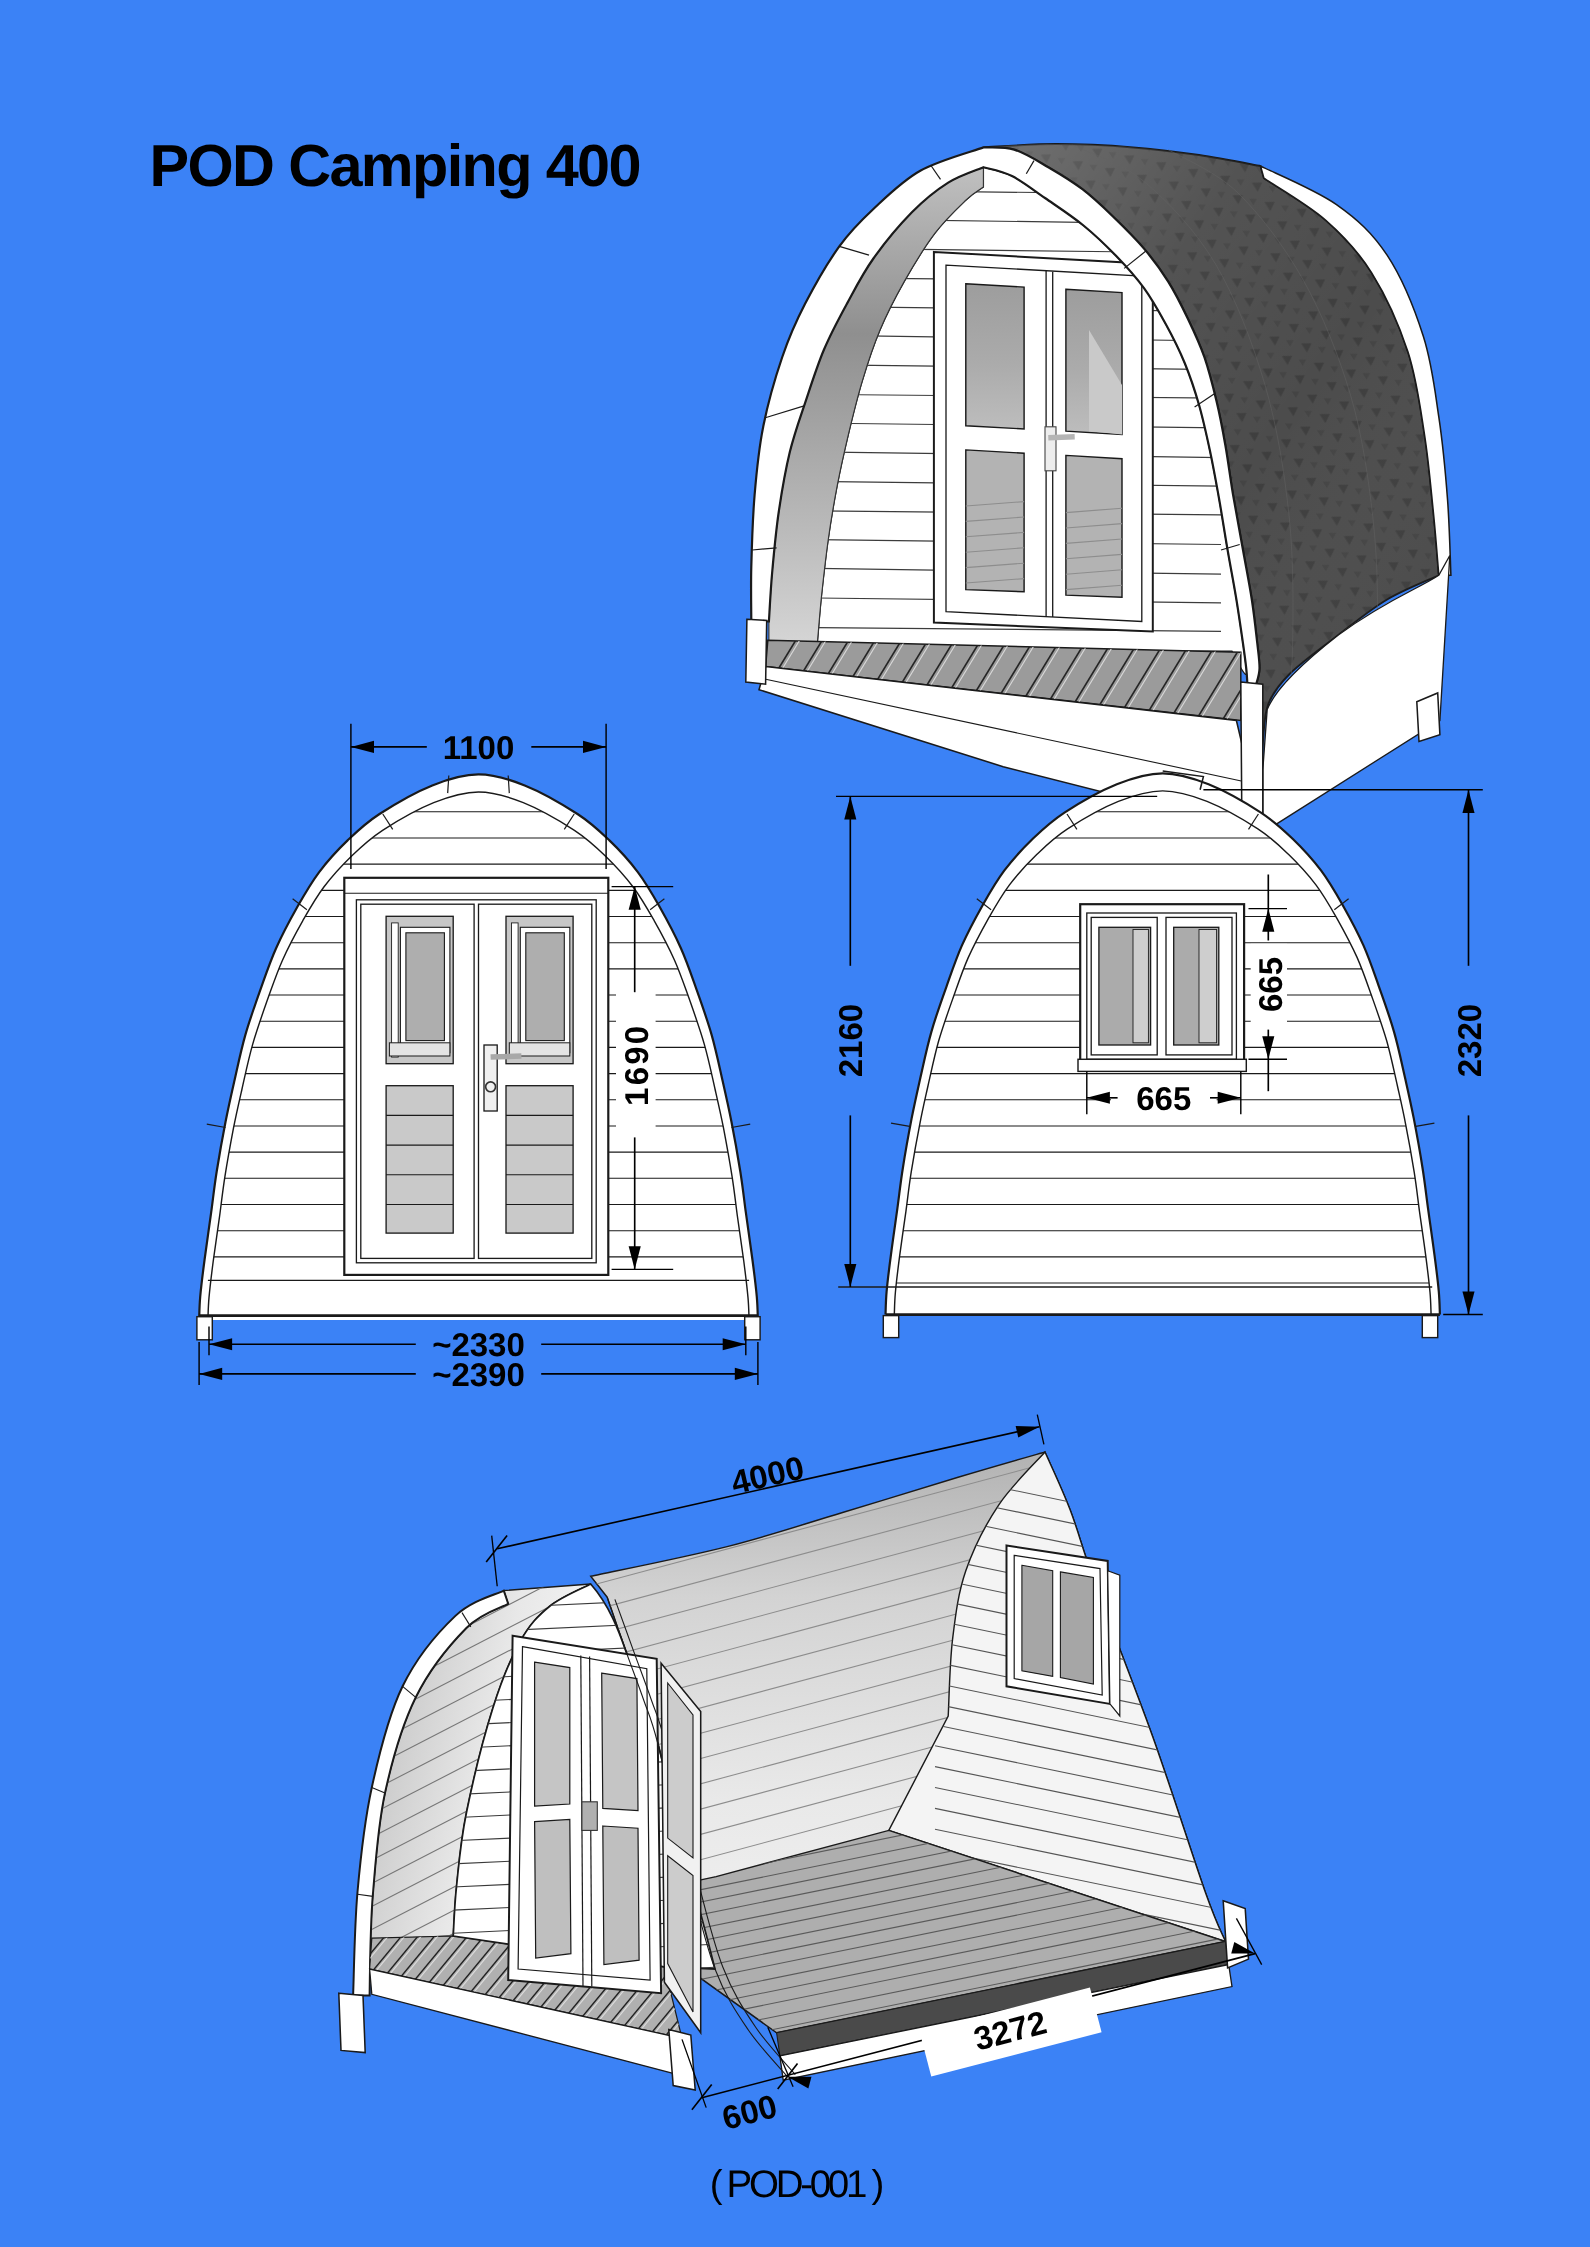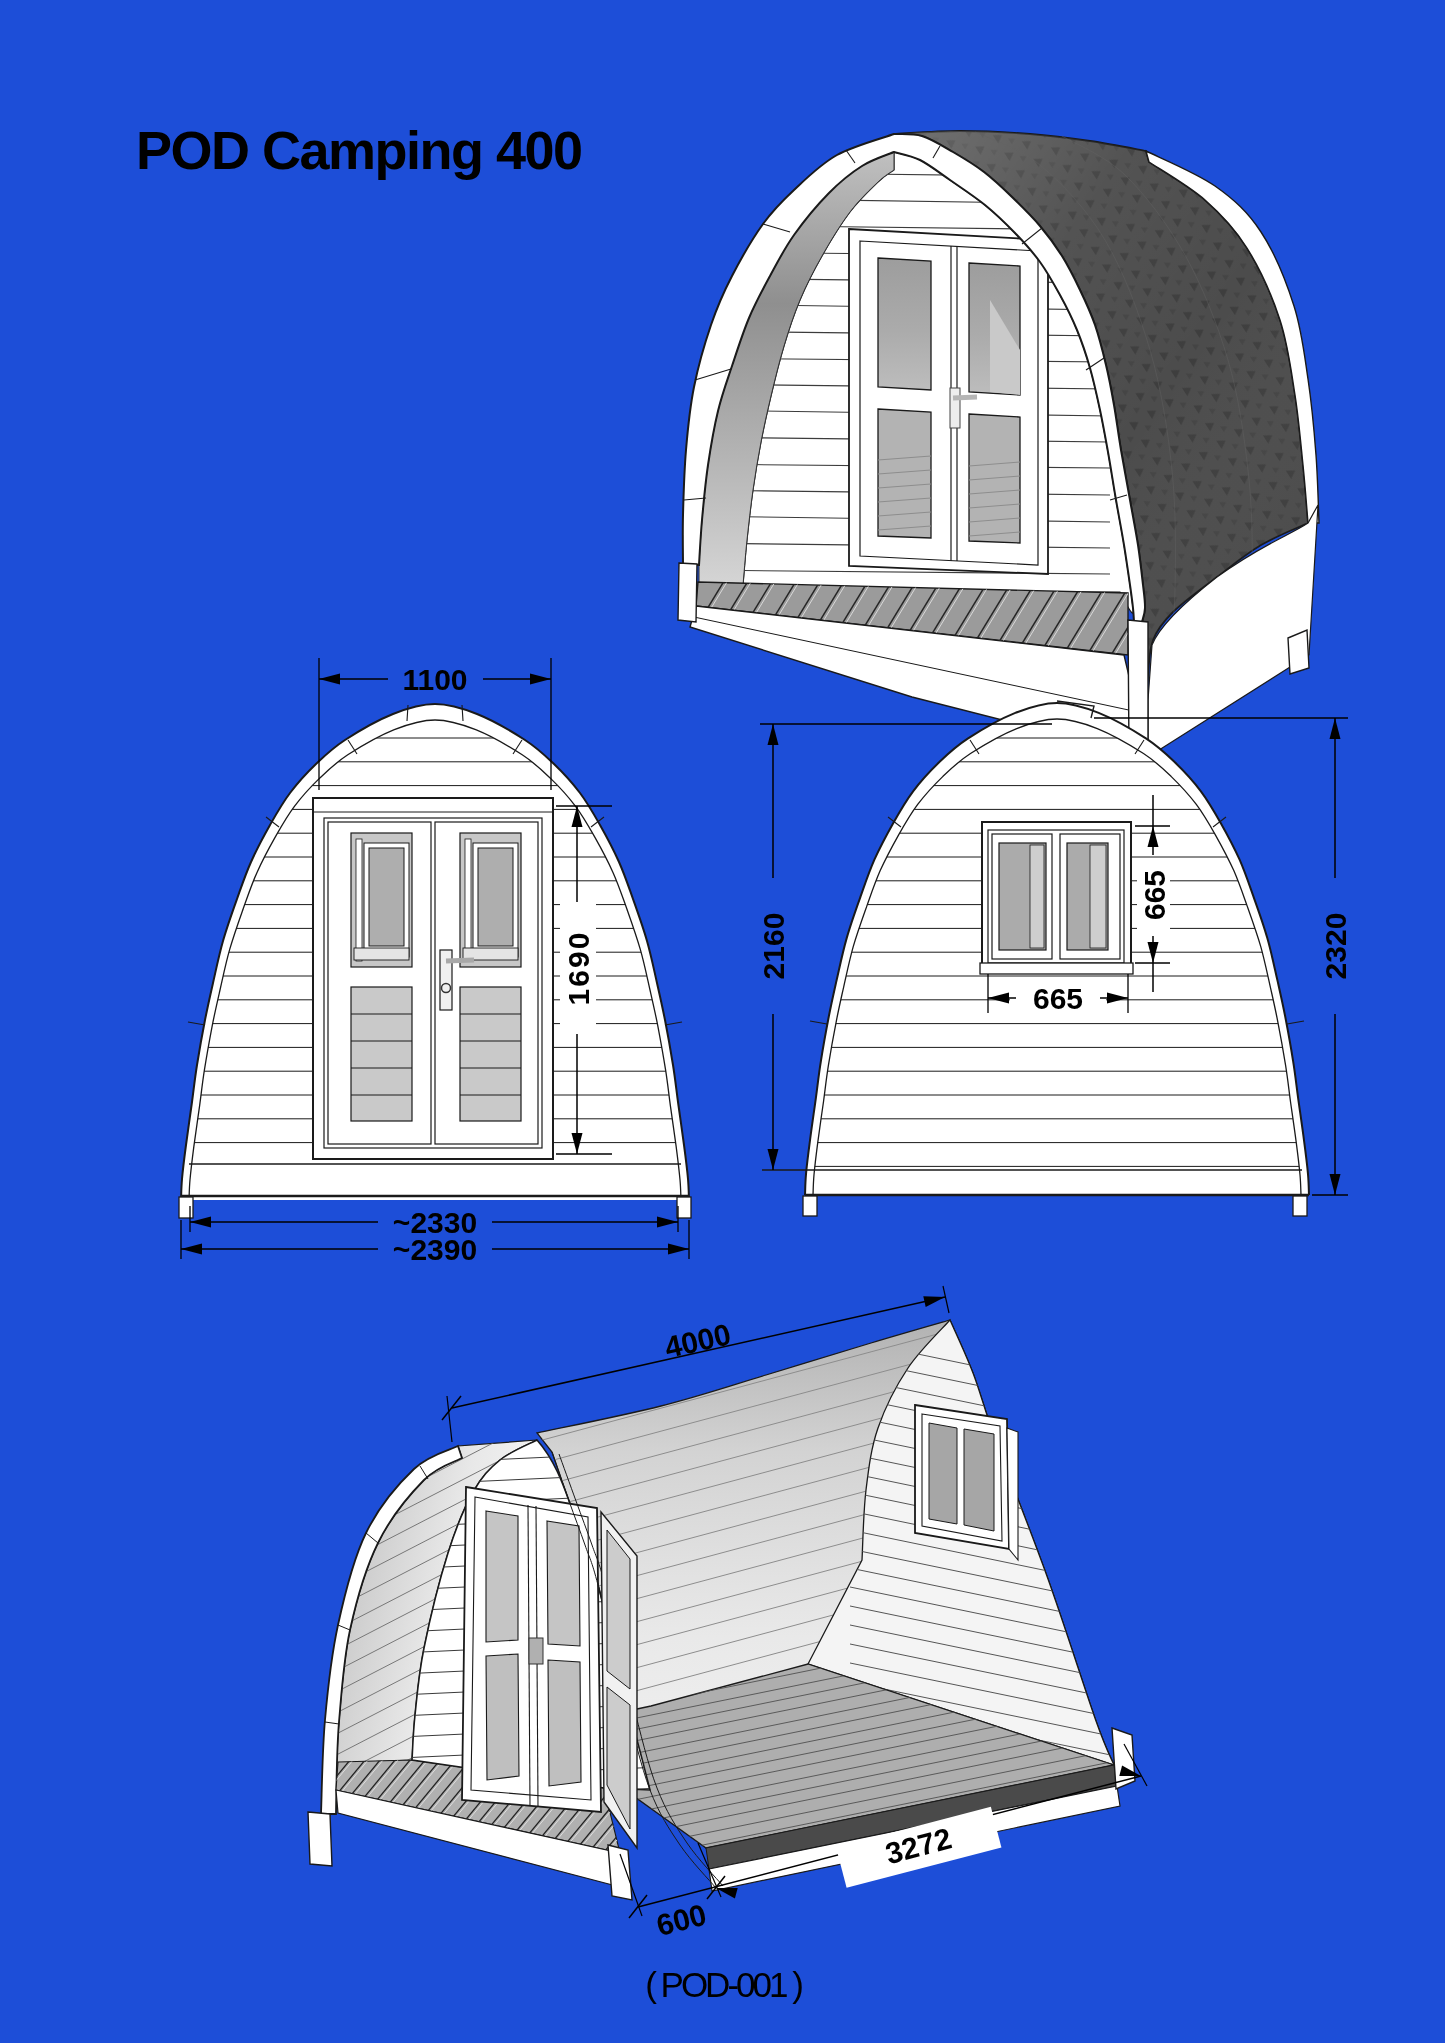--- a/index.html
+++ b/index.html
@@ -1,15 +1,15 @@
 <!DOCTYPE html>
 <html><head><meta charset="utf-8"><title>POD Camping 400</title>
 <style>
 html,body{margin:0;padding:0;background:#ffffff;}
-#page{position:relative;width:1445px;height:2043px;background:#1d4ed8;}
+#page{position:relative;width:1445px;height:2043px;background:#3b82f6;}
 text{font-family:"Liberation Sans",sans-serif;}
 .dim{font-weight:bold;font-size:30px;fill:#000;}
 </style></head><body>
 <div id="page">
 <svg width="1445" height="2043" viewBox="0 0 1445 2043">
 <defs>
 <pattern id="shingle" width="21" height="21" patternUnits="userSpaceOnUse" patternTransform="rotate(-33)">
   <rect width="21" height="21" fill="#4c4c4c"></rect>
   <path d="M3,3 L11,8 L3,13 Z" fill="#3e3e3e"></path>
   <path d="M14,14 L20,18 L14,21 Z" fill="#444444"></path>

